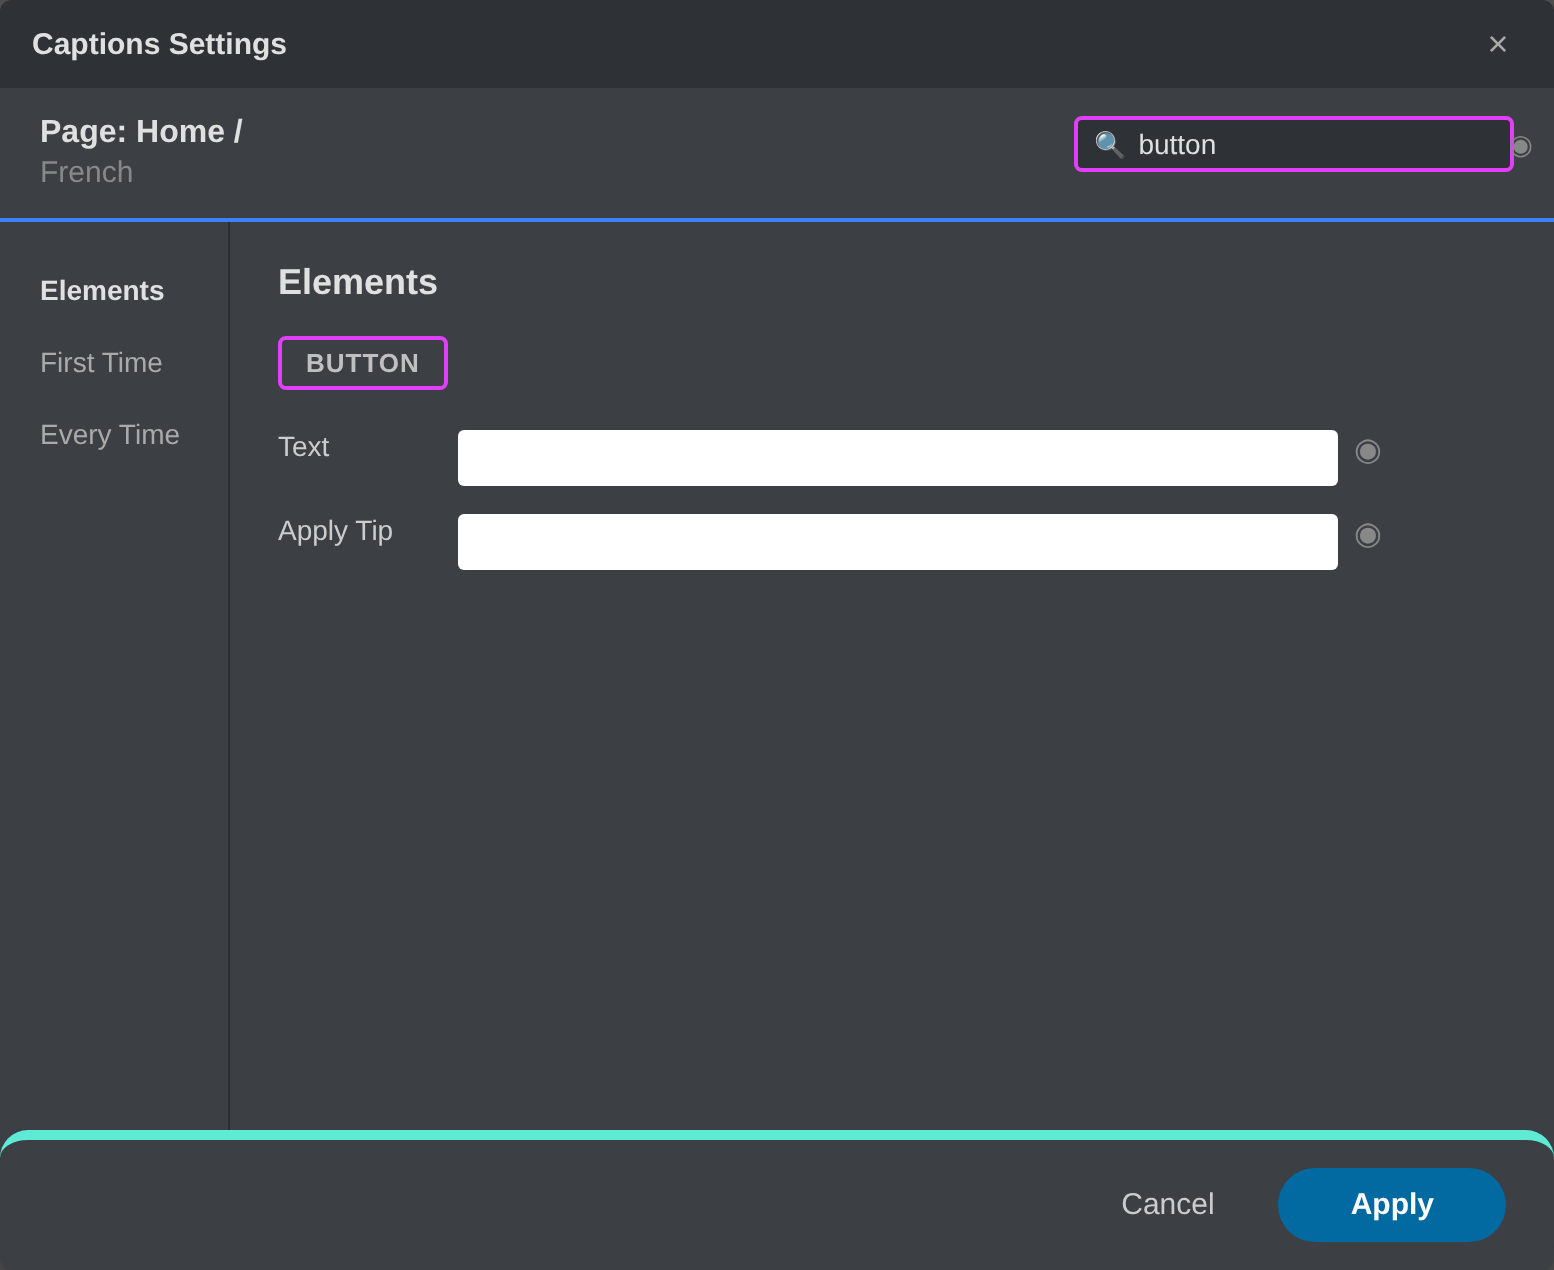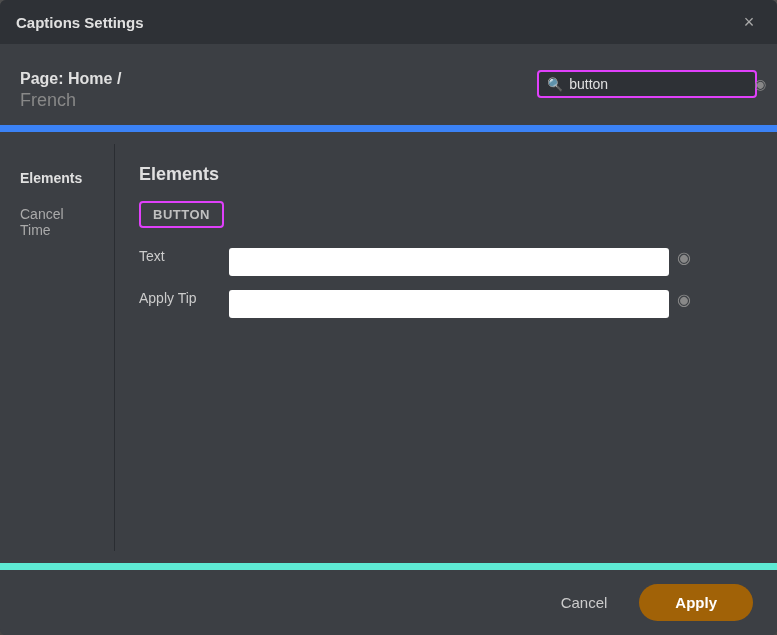--- a/index.html
+++ b/index.html
@@ -16,21 +16,20 @@
 
     .dialog {
       width: 777px;
       height: 635px;
       background: #3c3f44;
       border-radius: 6px;
       display: flex;
       flex-direction: column;
       overflow: hidden;
       box-shadow: 0 8px 32px rgba(0,0,0,0.5);
-      gap: 12px;
     }
 
     
     .title-bar {
       background: #2e3136;
       padding: 10px 16px;
       display: flex;
       align-items: center;
       justify-content: space-between;
       flex-shrink: 0;
@@ -56,38 +55,38 @@
       border-radius: 3px;
     }
 
     
     .header-area {
       background: #3c3f44;
       padding: 14px 20px 14px 20px;
       display: flex;
       align-items: flex-start;
       justify-content: space-between;
-      border-bottom: 7px solid #3b82f6;
+      border-bottom: 2px solid #3b82f6;
       flex-shrink: 0;
     }
 
     .page-info {
       display: flex;
       flex-direction: column;
     }
 
     .page-title {
       color: #e0e0e0;
       font-size: 16px;
       font-weight: 600;
     }
 
     .page-subtitle {
       color: #888;
-      font-size: 18px;
+      font-size: 15px;
       margin-top: 2px;
     }
 
     .search-box {
       display: flex;
       align-items: center;
       background: #2e3136;
       border: 2px solid #e040fb;
       border-radius: 4px;
       padding: 4px 8px;
@@ -204,40 +203,41 @@
       color: #888;
       font-size: 16px;
       margin-left: 8px;
       cursor: pointer;
       flex-shrink: 0;
     }
 
     
     .footer {
       background: #3c3f44;
-      border-top: 7px solid #5eead4;
+      border-top: 5px solid #5eead4;
       padding: 14px 24px;
       display: flex;
       align-items: center;
       justify-content: flex-end;
       gap: 16px;
       flex-shrink: 0;
+      border-radius: 14px;
     }
 
     .cancel-btn {
       background: transparent;
       border: none;
       color: #cccccc;
       font-size: 15px;
       cursor: pointer;
       padding: 8px 16px;
     }
 
     .apply-btn {
-      background: #a16207;
+      background: #0369a1;
       border: none;
       border-radius: 24px;
       color: #fff;
       font-size: 15px;
       font-weight: 600;
       cursor: pointer;
       padding: 10px 36px;
     }
   </style>
 </head>
@@ -262,21 +262,24 @@
     </div>
   </div>
 
   <div class="main-content">
 
     <div class="sidebar">
       <div class="sidebar-item active">
         <span>Elements</span>
       </div>
       <div class="sidebar-item">
-        <span>Cancel Time</span>
+        <span>First Time</span>
+      </div>
+      <div class="sidebar-item">
+        <span>Every Time</span>
       </div>
     </div>
 
     <div class="content-area">
       <div class="content-title">Elements</div>
 
       <div class="element-card">BUTTON</div>
 
       
       <div class="form-row">

